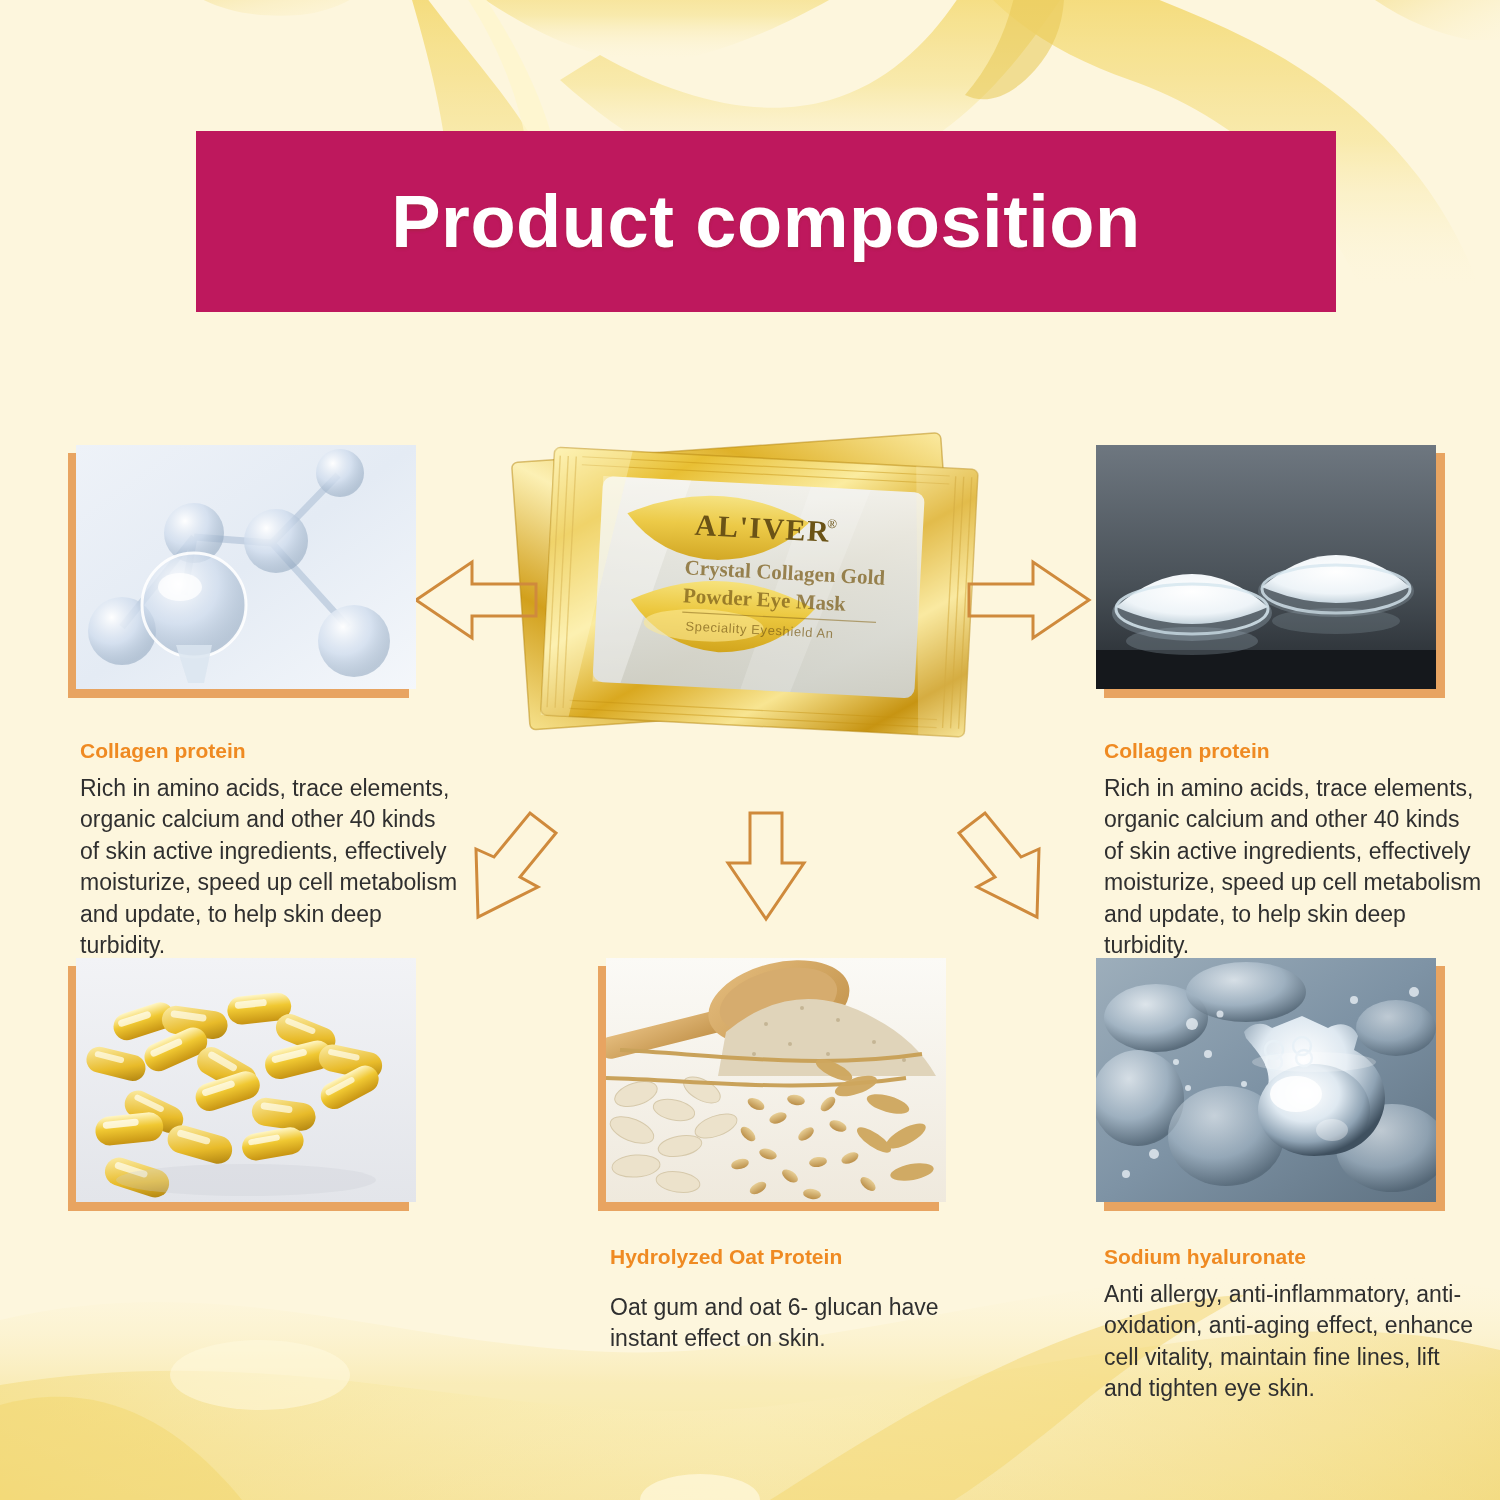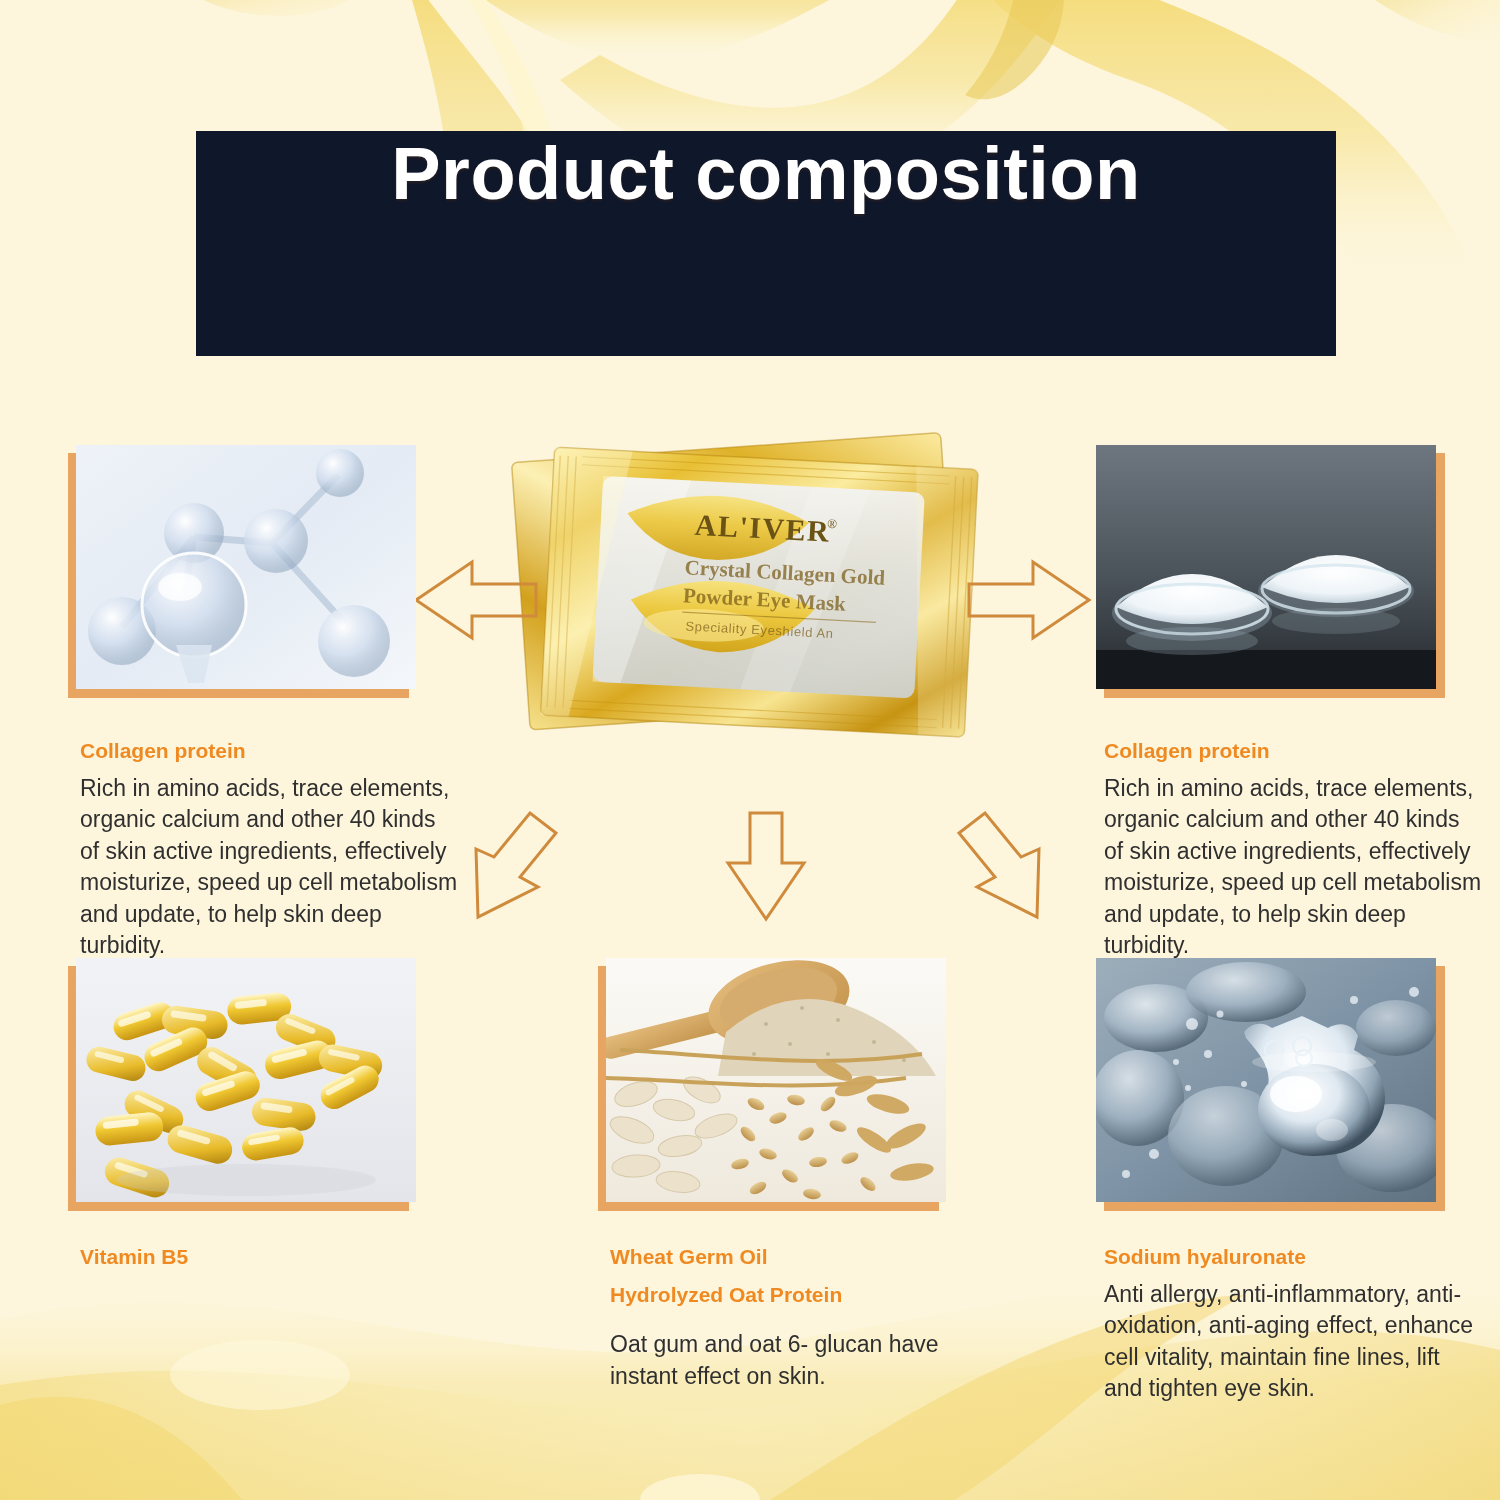--- a/index.html
+++ b/index.html
@@ -48,24 +48,24 @@
     inset: 0;
     z-index: 5;
   }
 
   
   #title-banner {
     position: absolute;
     left: 196px;
     top: 131px;
     width: 1140px;
-    height: 225px;
-    background: #0f172a;
+    height: 181px;
+    background: #be185d;
     display: flex;
-    align-items: flex-start;
+    align-items: center;
     justify-content: center;
   }
   #title-text {
     color: #ffffff;
     font-size: 74px;
     font-weight: bold;
     letter-spacing: 0.5px;
     font-family: "Liberation Sans", sans-serif;
     text-shadow: 0 2px 3px rgba(120,60,10,0.22);
   }
@@ -373,21 +373,20 @@
             <rect width="66" height="28" rx="14" fill="url(#cap2)"></rect>
             <rect x="8" y="5" width="34" height="7" rx="3.5" fill="#fffdf0" opacity="0.7"></rect>
           </g>
         </g>
         <ellipse cx="170" cy="222" rx="130" ry="16" fill="#c9ccd4" opacity="0.3"></ellipse>
       </svg>
     </div>
   </div>
 
   <div class="info-block" style="left:80px; top:1232px;">
-    <p class="info-title">Vitamin B5</p>
   </div>
 
   <div class="photo-frame" style="left:598px; top:958px; width:349px; height:253px;">
     <div class="accent acc-left"></div>
     <div class="accent acc-bottom"></div>
     <div class="photo">
       <svg width="340" height="244" viewBox="0 0 340 244">
         <defs>
           <linearGradient id="oatbg" x1="0" y1="0" x2="0" y2="1">
             <stop offset="0%" stop-color="#fbfaf6"></stop>
@@ -461,21 +460,20 @@
           <ellipse cx="300" cy="178" rx="22" ry="8" transform="rotate(-28 300 178)"></ellipse>
           <ellipse cx="268" cy="182" rx="20" ry="7" transform="rotate(34 268 182)"></ellipse>
           <ellipse cx="306" cy="214" rx="22" ry="8" transform="rotate(-10 306 214)"></ellipse>
           <ellipse cx="228" cy="112" rx="20" ry="7" transform="rotate(26 228 112)"></ellipse>
         </g>
       </svg>
     </div>
   </div>
 
   <div class="info-block" style="left:610px; top:1232px;">
-    <p class="info-title" style="margin-bottom:2px;">Wheat Germ Oil</p>
     <p class="info-title" style="margin-bottom:22px;">Hydrolyzed Oat Protein</p>
     <p class="info-body">Oat gum and oat 6- glucan have instant effect on skin.</p>
   </div>
 
   <div class="photo-frame right-accent" style="left:1096px; top:958px; width:349px; height:253px;">
     <div class="accent acc-right"></div>
     <div class="accent acc-bottom-r"></div>
     <div class="photo">
       <svg width="340" height="244" viewBox="0 0 340 244">
         <defs>

